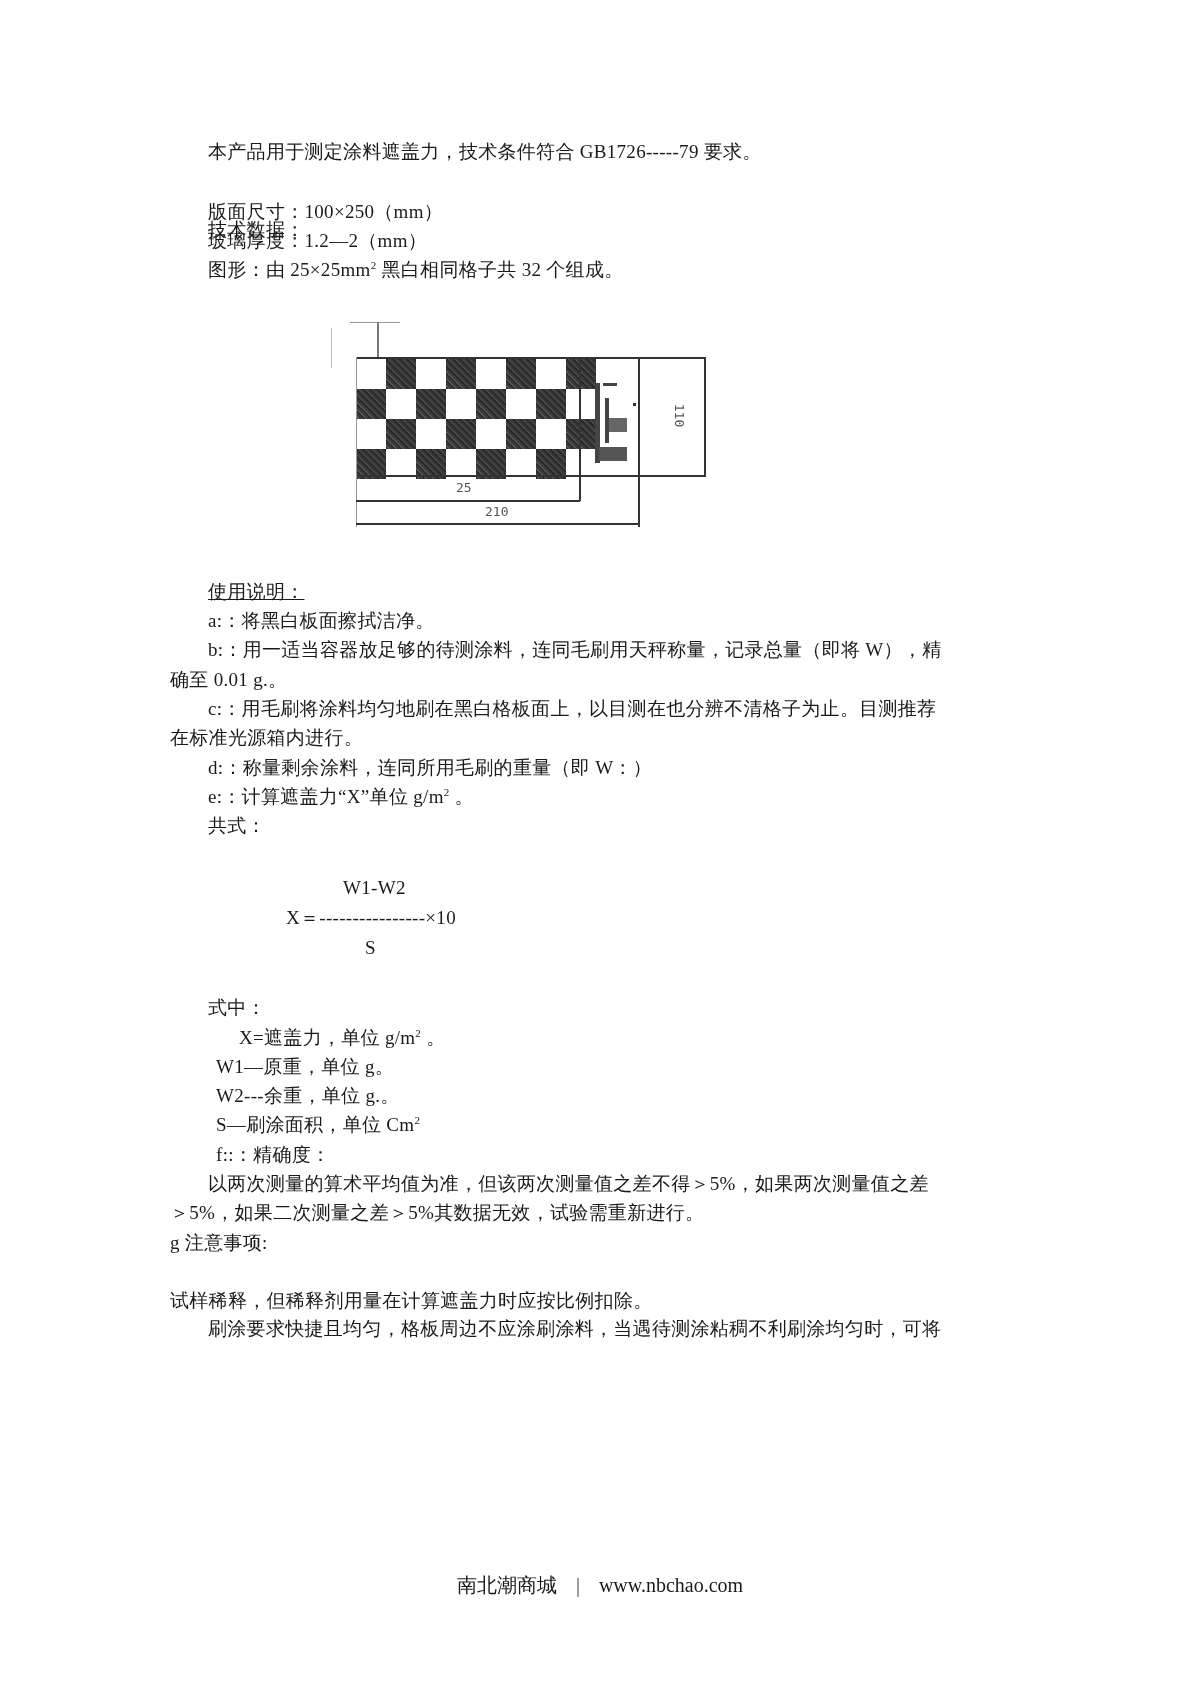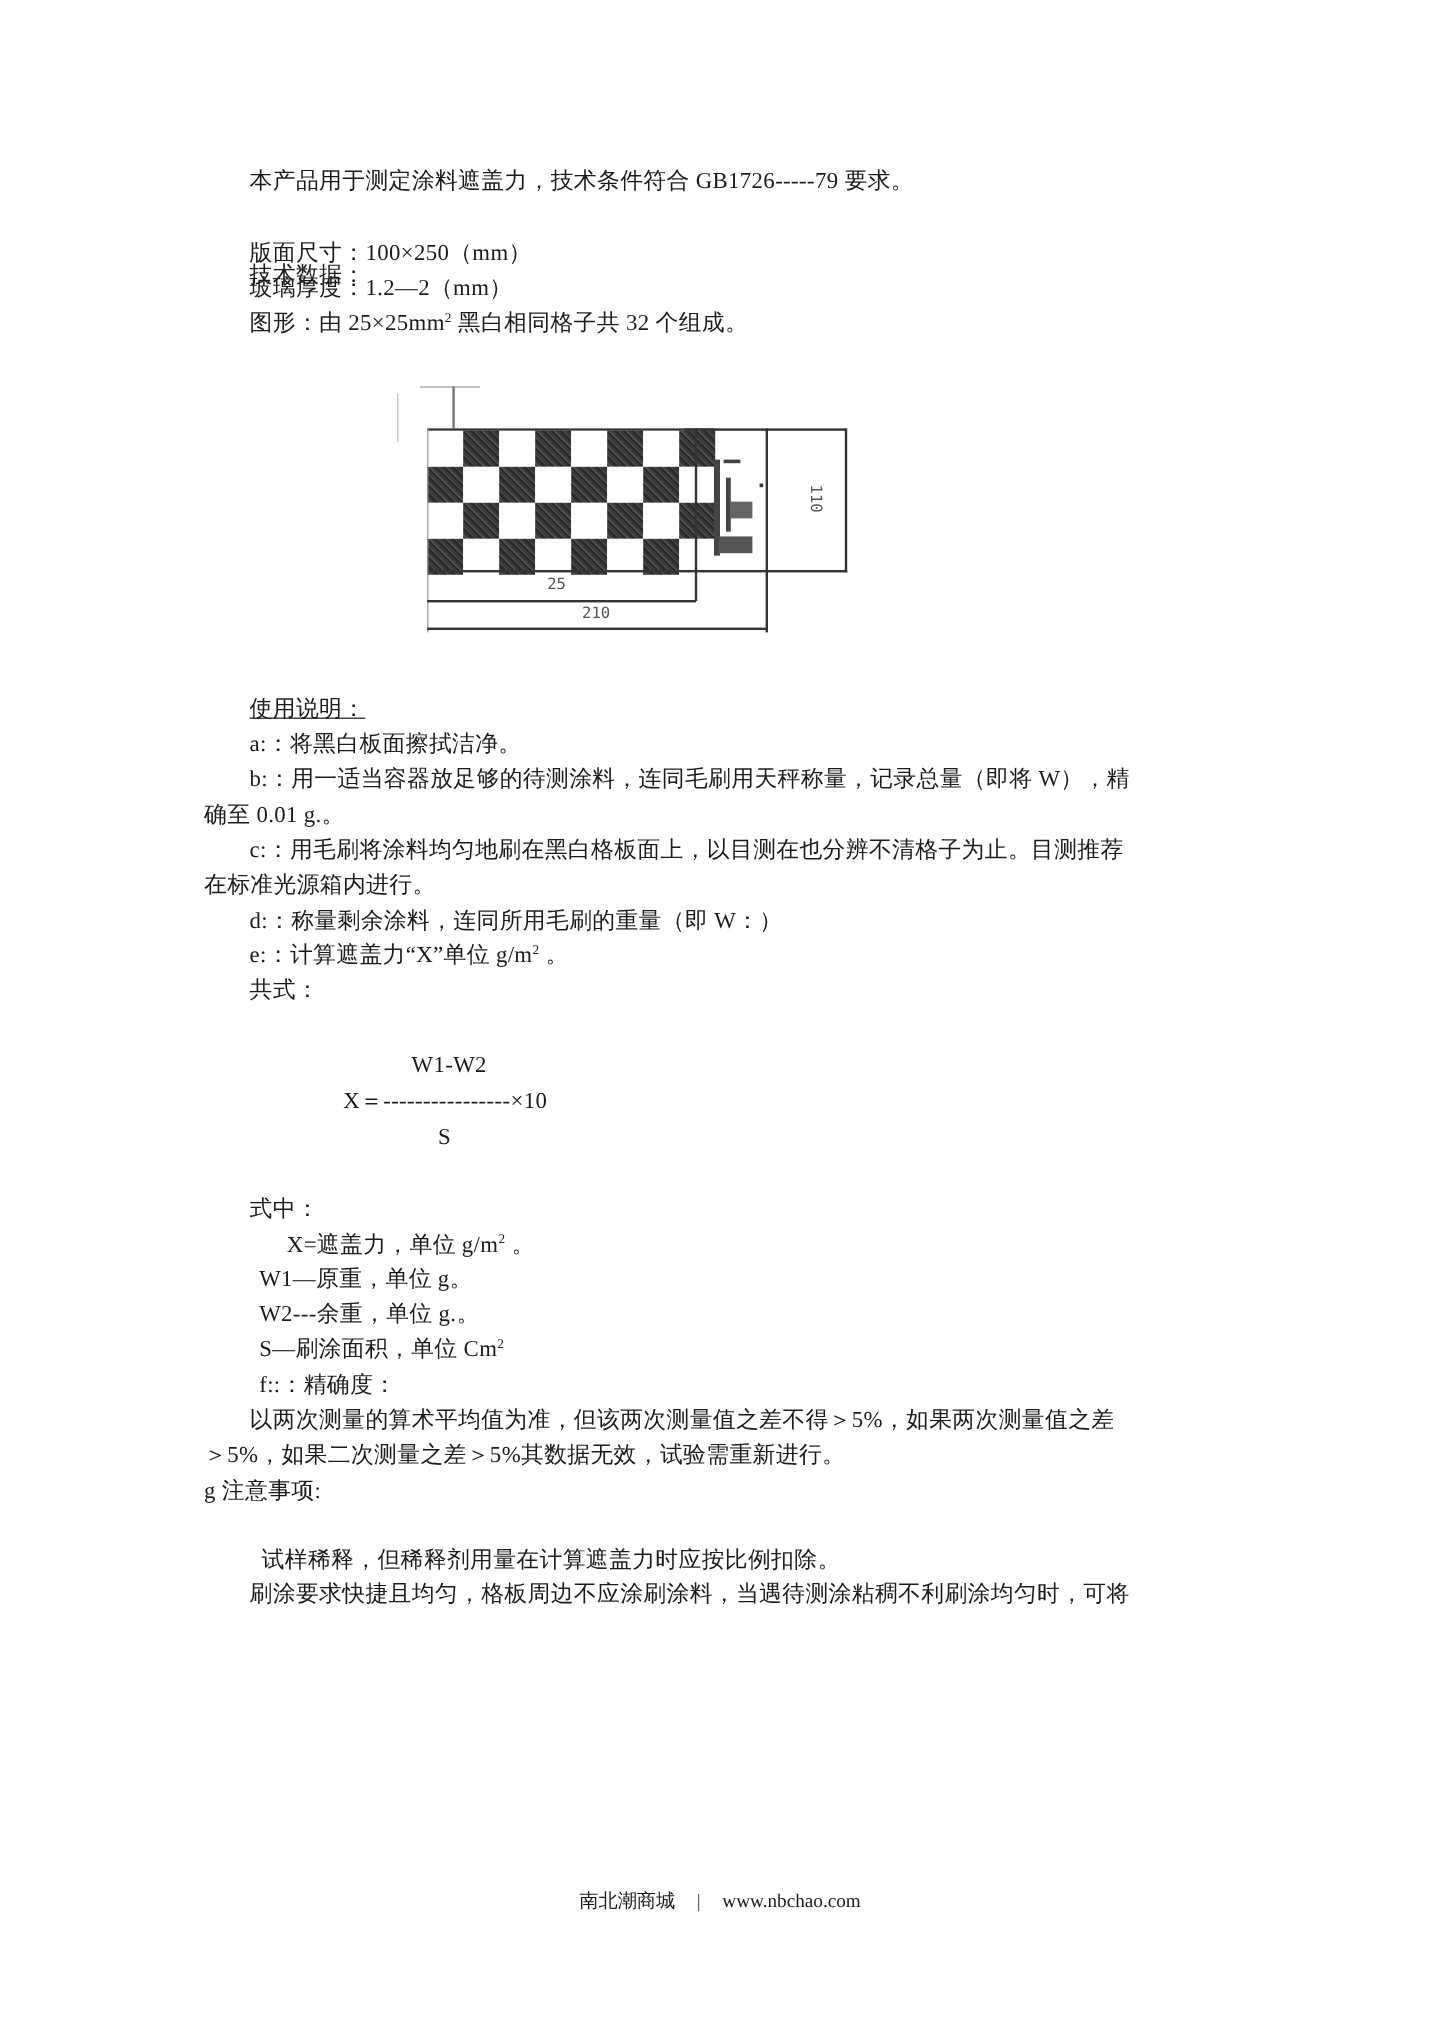--- a/index.html
+++ b/index.html
@@ -16,21 +16,21 @@
   .cell { width: 30px; height: 30px; }
   .cell.b { background: repeating-linear-gradient(45deg, #2a2a2a 0 2px, #555 2px 3px, #3a3a3a 3px 5px); }
   .cell.w { background: #fff; }
   .frame-h { position: absolute; height: 2px; background: #333; }
   .frame-v { position: absolute; width: 1.5px; background: #333; }
   .dim-label { position: absolute; font-size: 13px; color: #555; font-family: "DejaVu Sans Mono", monospace; }
   .emblem { position: absolute; left: 265px; top: 63px; width: 40px; height: 80px; }
   .emblem .bar { position: absolute; background: #444; }
 
   .footer { position: absolute; top: 1572px; left: 0; width: 1200px; text-align: center;
-            font-size: 16px; line-height: 26px; color: #1a1a1a; }
+            font-size: 20px; line-height: 26px; color: #1a1a1a; }
   .footer .sep { margin: 0 14px; color: #444; }
 </style>
 </head>
 <body>
 
 <div class="line" style="left:208px; top:140px;">本产品用于测定涂料遮盖力，技术条件符合 GB1726-----79 要求。</div>
 <div class="line" style="left:208px; top:170px;margin-top:48px;">技术数据：</div>
 <div class="line" style="left:208px; top:200px;">版面尺寸：100×250（mm）</div>
 <div class="line" style="left:208px; top:229px;">玻璃厚度：1.2—2（mm）</div>
 <div class="line" style="left:208px; top:258px;">
@@ -126,19 +126,19 @@
 <div class="line" style="left:216px; top:1113px;">
   <span>S—刷涂面积，单位 Cm</span><sup>2</sup>
 </div>
 <div class="line" style="left:216px; top:1143px;">f::：精确度：</div>
 
 <div class="line" style="left:208px; top:1172px;">以两次测量的算术平均值为准，但该两次测量值之差不得＞5%，如果两次测量值之差</div>
 <div class="line" style="left:170px; top:1201px;">＞5%，如果二次测量之差＞5%其数据无效，试验需重新进行。</div>
 
 <div class="line" style="left:170px; top:1231px;">g 注意事项:</div>
 <div class="line" style="left:208px; top:1317px;">刷涂要求快捷且均匀，格板周边不应涂刷涂料，当遇待测涂粘稠不利刷涂均匀时，可将</div>
-<div class="line" style="left:170px; top:1289px;margin-left:48px;">试样稀释，但稀释剂用量在计算遮盖力时应按比例扣除。</div>
+<div class="line" style="left:170px; top:1289px;">试样稀释，但稀释剂用量在计算遮盖力时应按比例扣除。</div>
 
 <div class="footer">
   <span>南北潮商城</span>
   <span class="sep">|</span>
   <span>www.nbchao.com</span>
 </div>
 
 </body></html>

